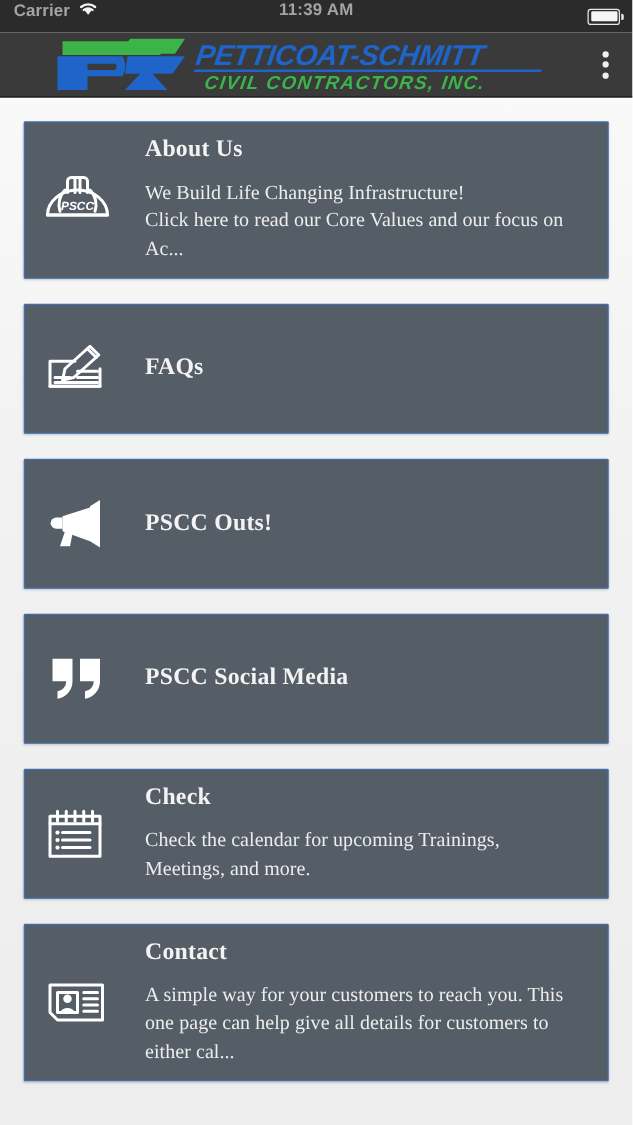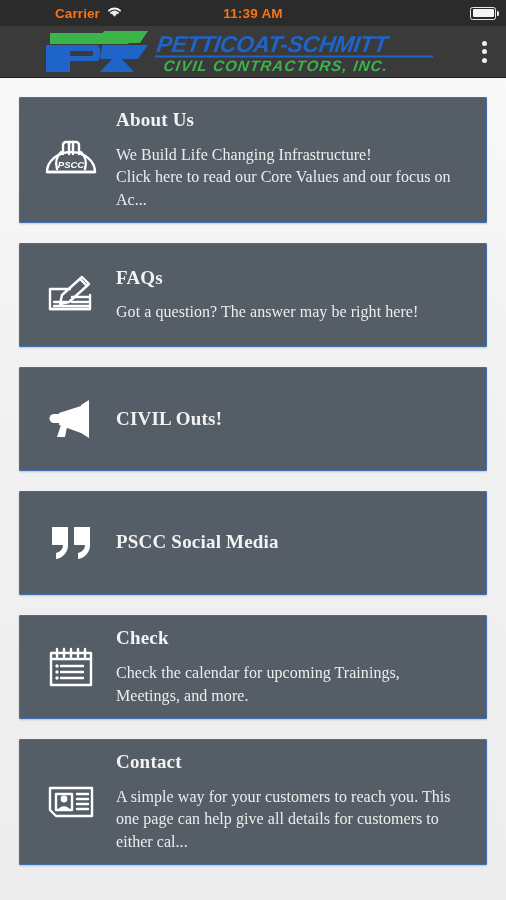--- a/index.html
+++ b/index.html
@@ -12,25 +12,24 @@
   #app {
     position:relative;
     width:506px; height:900px;
     background:linear-gradient(180deg,#fbfbfb 0%,#f2f2f2 40%,#ededed 100%);
   }
 
   
   .statusbar {
     height:26px; width:100%;
     background:#2b2b2b;
-    display:flex; align-items:center;
+    display:flex; align-items:flex-start;
     font-family:"Liberation Sans", sans-serif;
-    color:#f97316;
+    color:#a3a3a3;
     position:relative;
-    padding-left:44px;
   }
   .sb-left {
     display:flex; align-items:center; gap:6px;
     padding-left:11px;
     font-size:13.5px; font-weight:700;
     letter-spacing:.1px;
   }
   .sb-center {
     position:absolute; left:0; right:0;
     text-align:center;
@@ -106,21 +105,21 @@
     align-items:center;
     padding:10px 14px 10px 14px;
     box-shadow:0 1px 2px rgba(0,0,0,.18);
     min-height:104px;
   }
   .card-icon {
     width:74px;
     min-width:74px;
     display:flex;
     align-items:center;
-    justify-content:center;
+    justify-content:flex-start;
     color:#ffffff;
   }
   .card-icon svg { display:block; }
   .card-body {
     flex:1;
     padding-left:8px;
     padding-right:6px;
     overflow:hidden;
   }
   .card-title {
@@ -218,35 +217,34 @@
             <path d="M6 18 h20 M6 18 v20 h40 v-14"></path>
             <path d="M6 38 h40"></path>
             <path d="M28 26 h16 M28 31 h16 M10 31 h12 M10 35 h34"></path>
             <path d="M18 24 L38 6 l7 7 L25 31 l-9 2 Z"></path>
             <path d="M36 8 l7 7"></path>
           </g>
         </svg>
       </div>
       <div class="card-body">
         <div class="card-title">FAQs</div>
-        <div class="card-desc">Got a question? The answer may be right here!</div>
       </div>
     </div>
 
     <div class="card no-desc">
       <div class="card-icon">
         <svg width="56" height="46" viewBox="0 0 56 46">
           <path d="M46 4 v38 l-8 -5 V9 Z" fill="#ffffff"></path>
           <path d="M38 10 L16 17 v12 l22 8 Z" fill="#ffffff"></path>
           <path d="M16 18 h-5 a4 4 0 0 0 0 9 h5 Z" fill="#ffffff"></path>
           <path d="M18 29 l-4 12 h8 l2 -10 Z" fill="#ffffff"></path>
         </svg>
       </div>
       <div class="card-body">
-        <div class="card-title">CIVIL Outs!</div>
+        <div class="card-title">PSCC Outs!</div>
 
       </div>
     </div>
 
     <div class="card">
       <div class="card-icon">
         <svg width="54" height="44" viewBox="0 0 54 44">
           <path d="M8 6 h16 v18 a14 14 0 0 1 -12 14 v-6 a8 8 0 0 0 7 -8 H8 Z" fill="#ffffff"></path>
           <path d="M30 6 h16 v18 a14 14 0 0 1 -12 14 v-6 a8 8 0 0 0 7 -8 H30 Z" fill="#ffffff"></path>
         </svg>

